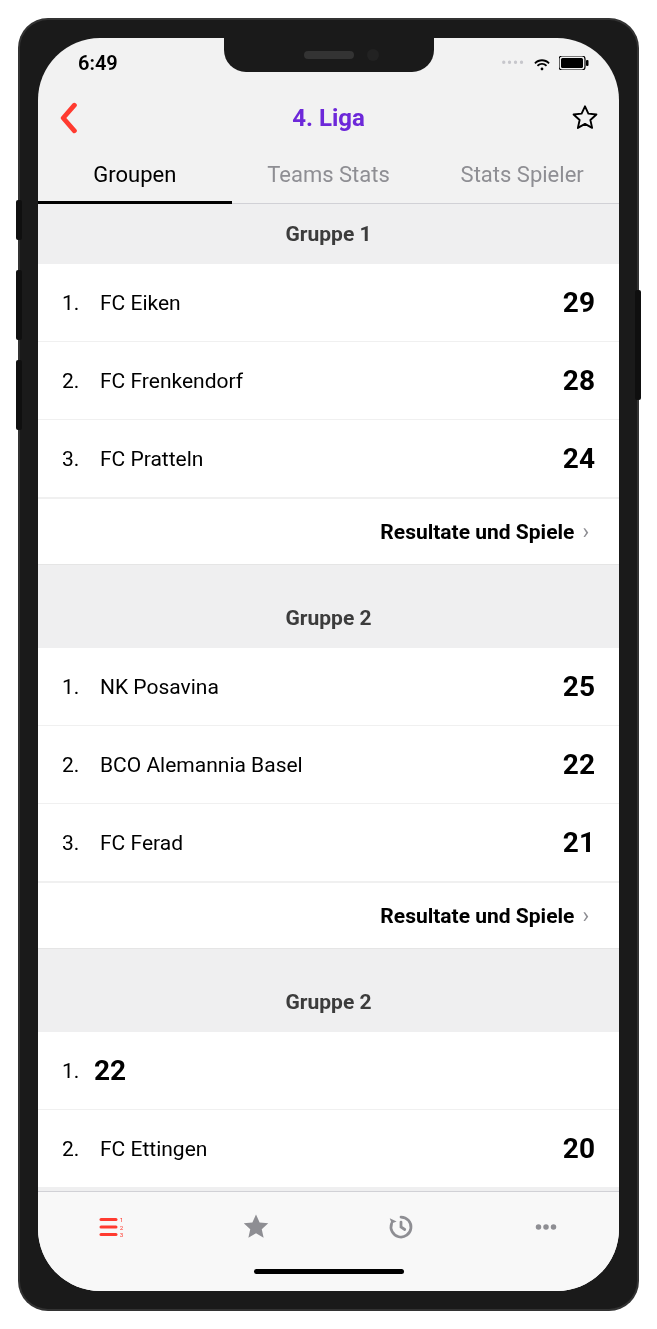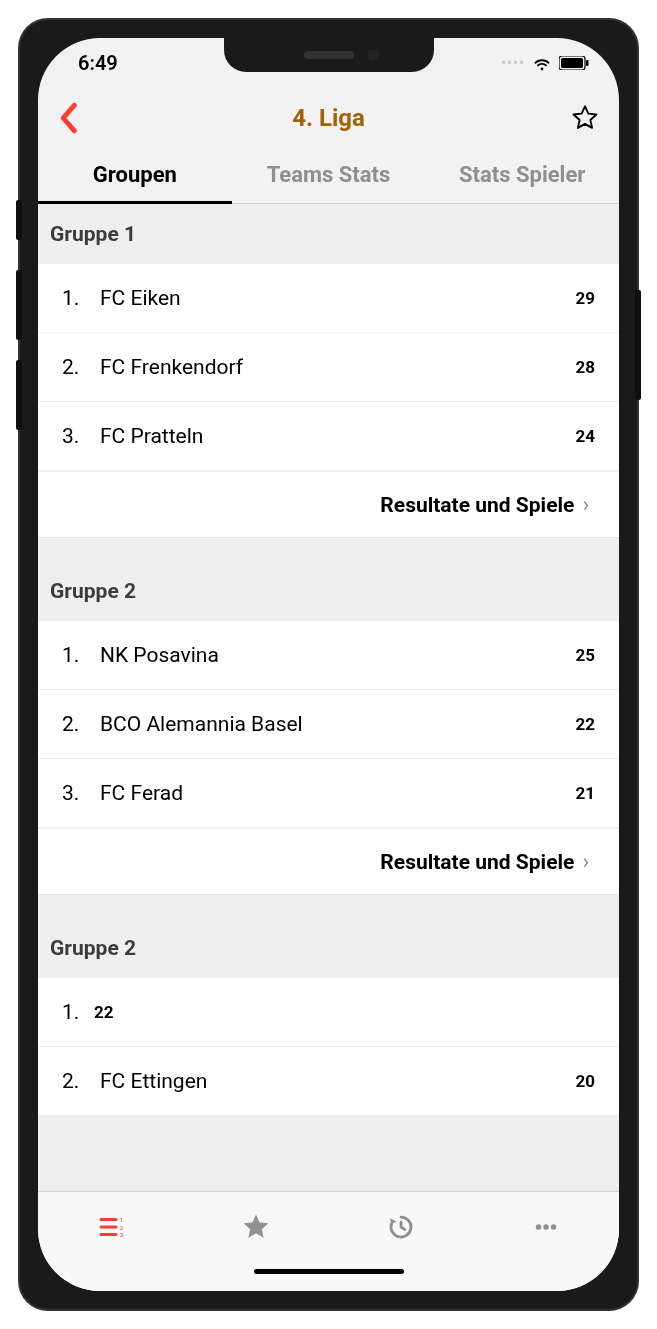--- a/index.html
+++ b/index.html
@@ -80,73 +80,74 @@
 
   .nav-bar {
     height: 60px;
     display: flex;
     align-items: center;
     justify-content: space-between;
     padding: 0 20px;
   }
   .back-btn { width:40px; display:flex; align-items:center; }
   .back-btn svg { width:20px; height:32px; }
-  .nav-title { font-size:24px; font-weight:700; color:#a16207; }
+  .nav-title { font-size:24px; font-weight:700; color:#6d28d9; }
   .star-btn { width:40px; display:flex; justify-content:flex-end; align-items:center;}
   .star-btn svg { width:28px; height:28px; }
 
   .tabs {
     display:flex;
     border-bottom: 1px solid #d1d1d6;
     background:#f2f2f2;
   }
   .tab {
     flex:1;
     text-align:center;
     padding: 14px 0 16px;
     font-size:22px;
-    font-weight:700;
+    font-weight:400;
     color:#8e8e93;
     position:relative;
   }
   .tab.active { color:#000; }
   .tab.active::after{
     content:"";
     position:absolute;
     left:0; right:0; bottom:-1px;
     height:3px;
     background:#000;
   }
 
   .content {
     flex:1;
     overflow:hidden;
     background:#efeff0;
   }
   .group-header {
     background:#efeff0;
+    text-align:center;
     font-size:21px;
     font-weight:700;
     color:#3c3c3c;
     padding: 22px 12px 18px;
   }
   .group-header.first { padding-top: 18px; }
   .team-row {
     background:#fff;
     display:flex;
     align-items:center;
     padding: 22px 24px;
     border-bottom:1px solid #f0f0f0;
     font-size:21px;
     color:#000;
   }
   .team-row:last-of-type { border-bottom:none; }
   .rank { width:32px; }
   .team-name { flex:1; padding-left:6px;}
-  .points { font-weight:700; font-size:17px; }
+  .points { font-weight:700; font-size:28px; }
   .results-link {
     background:#fff;
     display:flex;
     justify-content:flex-end;
     align-items:center;
     padding: 20px 30px;
     font-size:21px;
     font-weight:700;
     color:#000;
     border-top:1px solid #f0f0f0;

